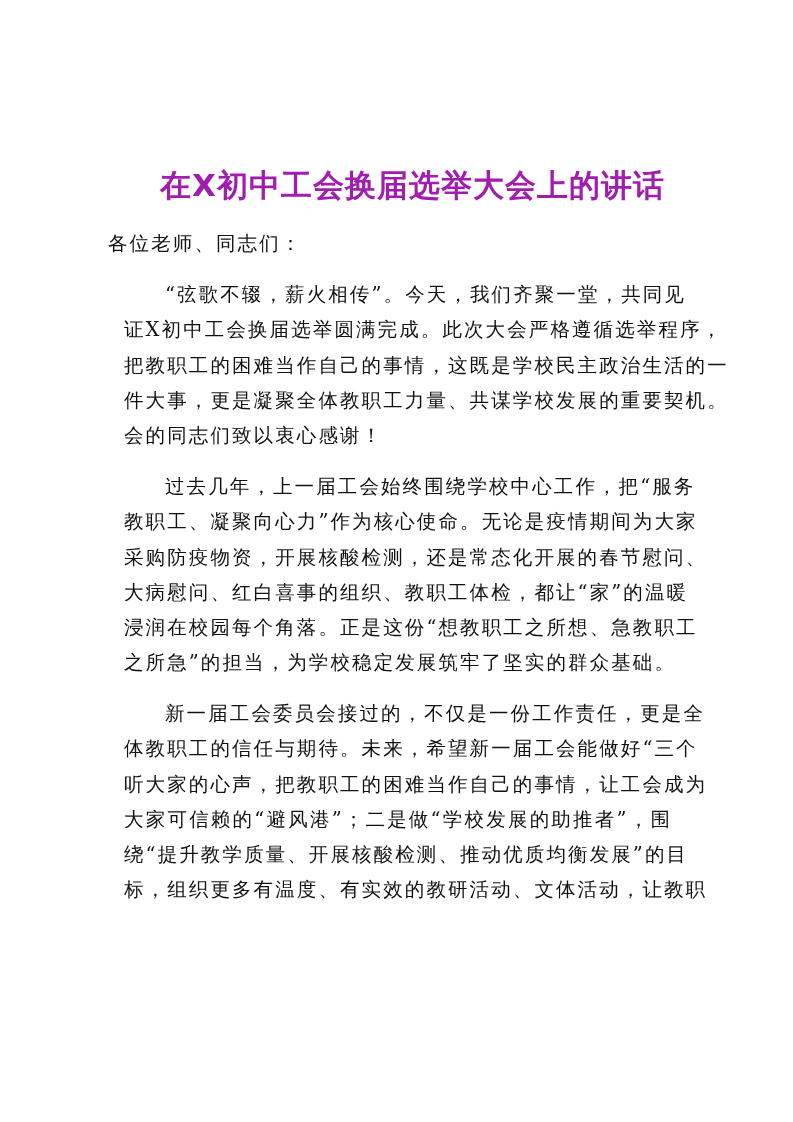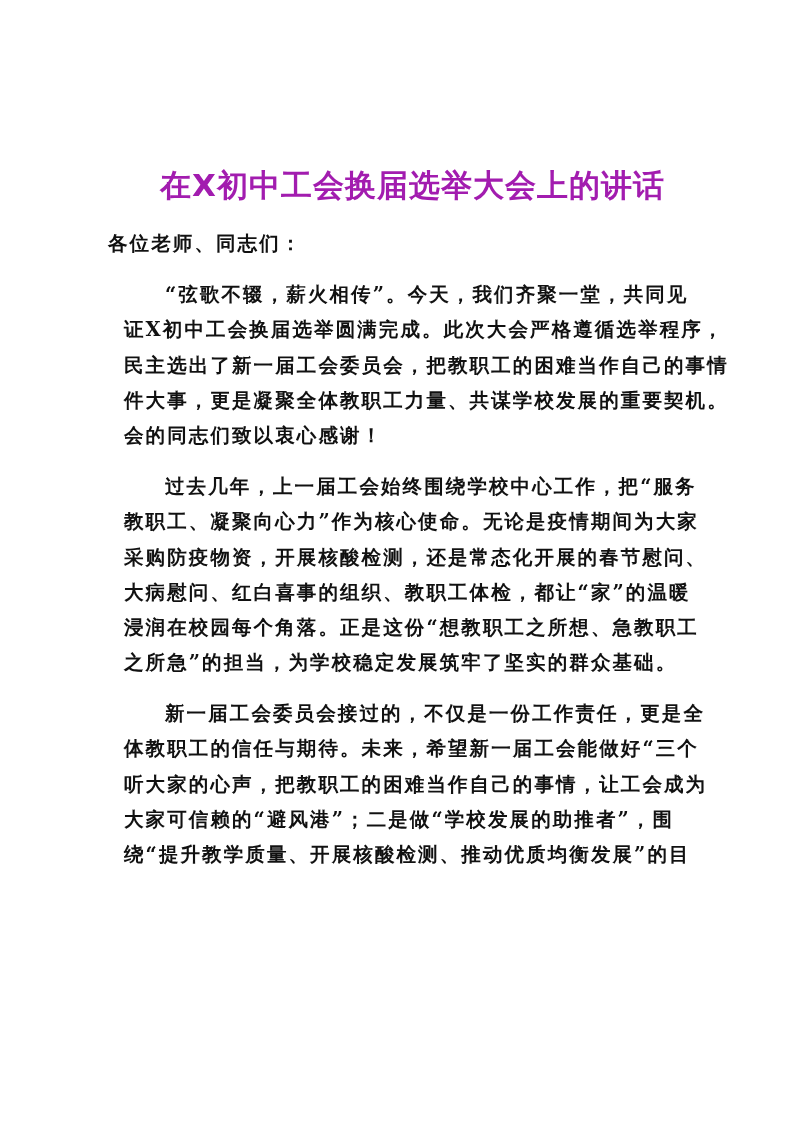--- a/index.html
+++ b/index.html
@@ -35,21 +35,20 @@
       letter-spacing: 1px;
       line-height: 46px;
       color: #a21caf;
       margin: 16px;
     }
     .body {
       position: absolute;
       top: 226px;
       left: 108px;
       width: 580px;
-      font-weight: bold;
     }
     .line {
       display: block;
       height: 35.2px;
       line-height: 35.2px;
       font-size: 19.5px;
       letter-spacing: 2.1px;
       white-space: nowrap;
       text-align: justify;
       text-align-last: justify;
@@ -70,35 +69,36 @@
 
 <div class="page">
   <h1 class="title">在X初中工会换届选举大会上的讲话</h1>
 
   <div class="body">
     <span class="line last">各位老师、同志们：</span>
 
     <div class="para">
       <span class="line indent">“弦歌不辍，薪火相传”。今天，我们齐聚一堂，共同见</span>
       <span class="line">证X初中工会换届选举圆满完成。此次大会严格遵循选举程序，</span>
-      <span class="line">民主选出了新一届工会委员会，把教职工的困难当作自己的事情</span>
+      <span class="line">把教职工的困难当作自己的事情，这既是学校民主政治生活的一</span>
       <span class="line">件大事，更是凝聚全体教职工力量、共谋学校发展的重要契机。</span>
       <span class="line last">会的同志们致以衷心感谢！</span>
     </div>
 
     <div class="para">
       <span class="line indent">过去几年，上一届工会始终围绕学校中心工作，把“服务</span>
       <span class="line">教职工、凝聚向心力”作为核心使命。无论是疫情期间为大家</span>
       <span class="line">采购防疫物资，开展核酸检测，还是常态化开展的春节慰问、</span>
       <span class="line">大病慰问、红白喜事的组织、教职工体检，都让“家”的温暖</span>
       <span class="line">浸润在校园每个角落。正是这份“想教职工之所想、急教职工</span>
       <span class="line last">之所急”的担当，为学校稳定发展筑牢了坚实的群众基础。</span>
     </div>
 
     <div class="para">
       <span class="line indent">新一届工会委员会接过的，不仅是一份工作责任，更是全</span>
       <span class="line">体教职工的信任与期待。未来，希望新一届工会能做好“三个</span>
       <span class="line">听大家的心声，把教职工的困难当作自己的事情，让工会成为</span>
       <span class="line">大家可信赖的“避风港”；二是做“学校发展的助推者”，围</span>
       <span class="line">绕“提升教学质量、开展核酸检测、推动优质均衡发展”的目</span>
+      <span class="line">标，组织更多有温度、有实效的教研活动、文体活动，让教职</span>
     </div>
   </div>
 </div>
 
 </body></html>

